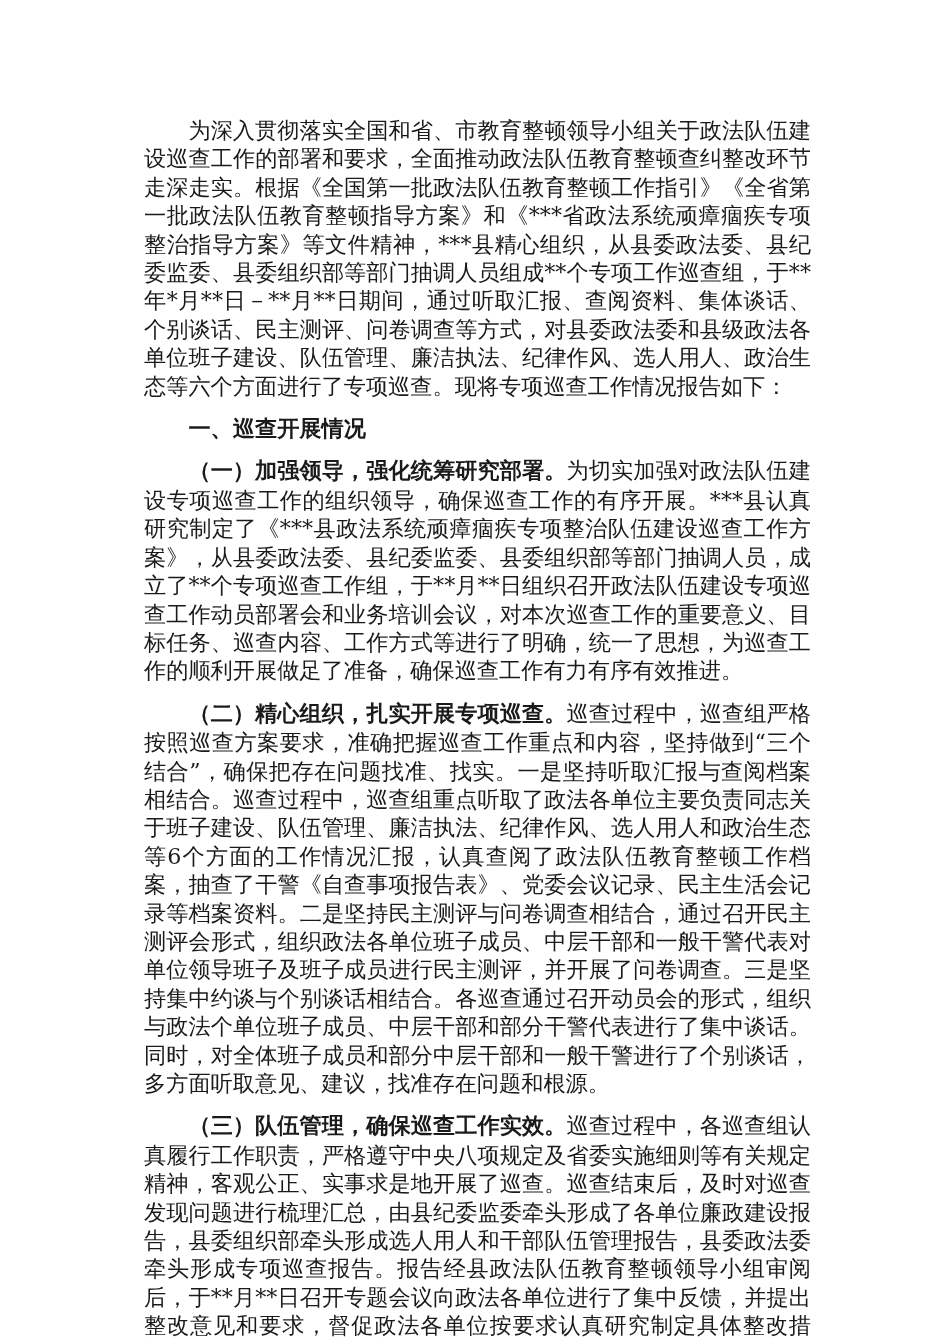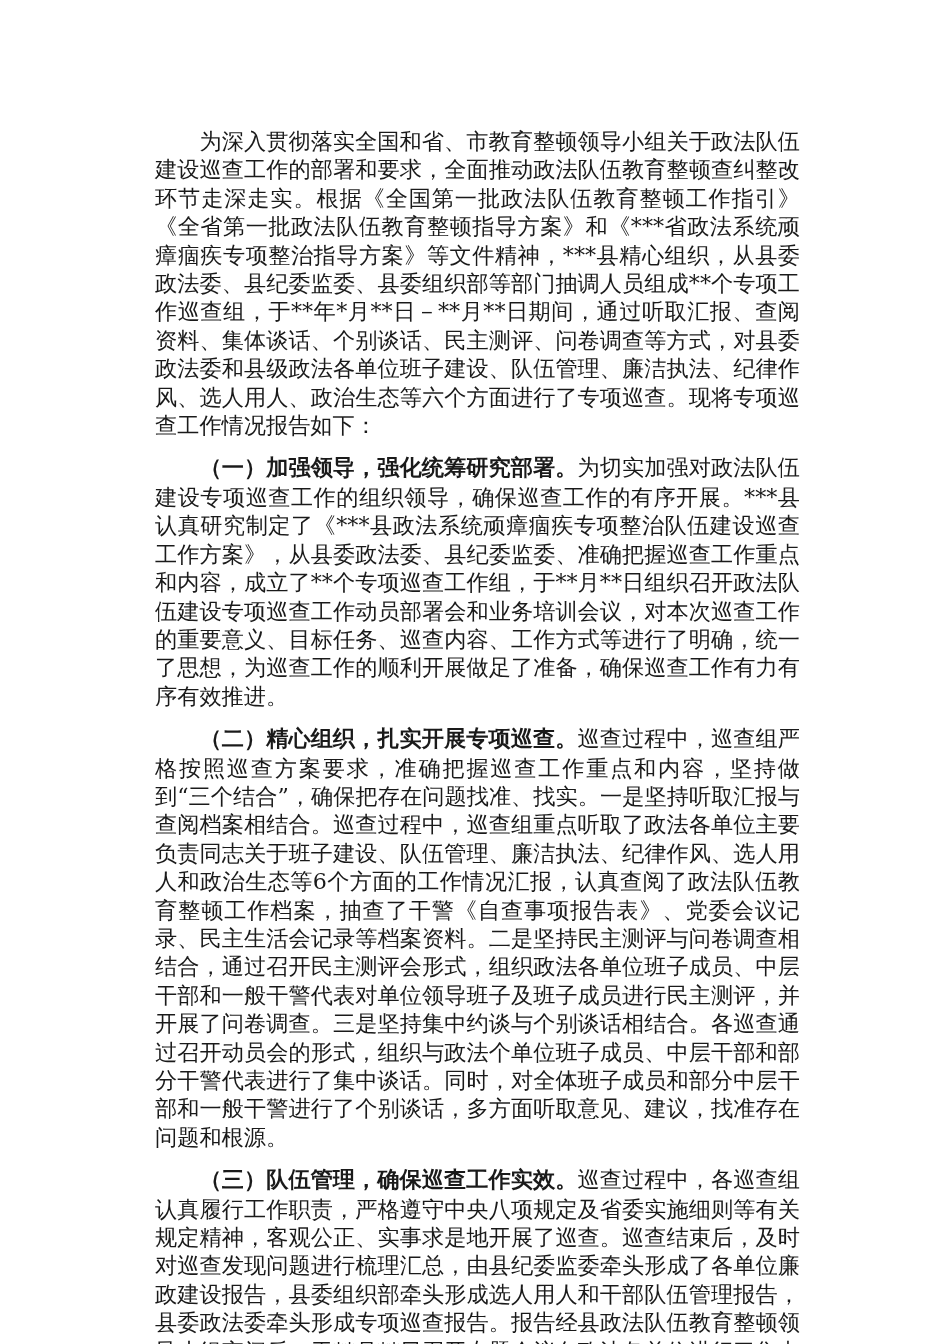--- a/index.html
+++ b/index.html
@@ -3,27 +3,28 @@
 <meta charset="utf-8">
 <style>
   html, body { margin: 0; padding: 0; background: #ffffff; }
   body { width: 950px; height: 1344px; overflow: hidden; position: relative; }
   .page {
     position: absolute; left: 144px; top: 116px; width: 667px;
     font-family: "DejaVu Serif", "Liberation Serif", serif;
     font-size: 22.2px; line-height: 28.4px; color: #1a1a1a;
     text-align: justify; text-justify: inter-character;
   }
-  .page p { margin: 11px; text-indent: 2em; word-break: break-all; }
+  .page p { margin: 0; text-indent: 2em; word-break: break-all; }
   .page p.gap { margin-top: 14px; }
   .heading { font-family: "DejaVu Sans", "Liberation Sans", sans-serif; font-weight: bold; }
   .bold { font-weight: bold; font-family: Liberation Serif, serif; }
   .h1 { margin-top: 14px !important; }
 </style>
 </head>
 <body>
 
 <div class="page">
   <p>为深入贯彻落实全国和省、市教育整顿领导小组关于政法队伍建设巡查工作的部署和要求，全面推动政法队伍教育整顿查纠整改环节走深走实。根据《全国第一批政法队伍教育整顿工作指引》《全省第一批政法队伍教育整顿指导方案》和《***省政法系统顽瘴痼疾专项整治指导方案》等文件精神，***县精心组织，从县委政法委、县纪委监委、县委组织部等部门抽调人员组成**个专项工作巡查组，于**年*月**日－**月**日期间，通过听取汇报、查阅资料、集体谈话、个别谈话、民主测评、问卷调查等方式，对县委政法委和县级政法各单位班子建设、队伍管理、廉洁执法、纪律作风、选人用人、政治生态等六个方面进行了专项巡查。现将专项巡查工作情况报告如下：</p>
-  <p class="gap"><span class="bold">（一）加强领导，强化统筹研究部署。</span><span>为切实加强对政法队伍建设专项巡查工作的组织领导，确保巡查工作的有序开展。***县认真研究制定了《***县政法系统顽瘴痼疾专项整治队伍建设巡查工作方案》，从县委政法委、县纪委监委、准确把握巡查工作重点和内容，成立了**个专项巡查工作组，于**月**日组织召开政法队伍建设专项巡查工作动员部署会和业务培训会议，对本次巡查工作的重要意义、目标任务、巡查内容、工作方式等进行了明确，统一了思想，为巡查工作的顺利开展做足了准备，确保巡查工作有力有序有效推进。</span></p>
+  <p class="gap heading h1">一、巡查开展情况</p>
+  <p class="gap"><span class="bold">（一）加强领导，强化统筹研究部署。</span><span>为切实加强对政法队伍建设专项巡查工作的组织领导，确保巡查工作的有序开展。***县认真研究制定了《***县政法系统顽瘴痼疾专项整治队伍建设巡查工作方案》，从县委政法委、县纪委监委、县委组织部等部门抽调人员，成立了**个专项巡查工作组，于**月**日组织召开政法队伍建设专项巡查工作动员部署会和业务培训会议，对本次巡查工作的重要意义、目标任务、巡查内容、工作方式等进行了明确，统一了思想，为巡查工作的顺利开展做足了准备，确保巡查工作有力有序有效推进。</span></p>
   <p class="gap"><span class="bold">（二）精心组织，扎实开展专项巡查。</span><span>巡查过程中，巡查组严格按照巡查方案要求，准确把握巡查工作重点和内容，坚持做到“三个结合”，确保把存在问题找准、找实。一是坚持听取汇报与查阅档案相结合。巡查过程中，巡查组重点听取了政法各单位主要负责同志关于班子建设、队伍管理、廉洁执法、纪律作风、选人用人和政治生态等6个方面的工作情况汇报，认真查阅了政法队伍教育整顿工作档案，抽查了干警《自查事项报告表》、党委会议记录、民主生活会记录等档案资料。二是坚持民主测评与问卷调查相结合，通过召开民主测评会形式，组织政法各单位班子成员、中层干部和一般干警代表对单位领导班子及班子成员进行民主测评，并开展了问卷调查。三是坚持集中约谈与个别谈话相结合。各巡查通过召开动员会的形式，组织与政法个单位班子成员、中层干部和部分干警代表进行了集中谈话。同时，对全体班子成员和部分中层干部和一般干警进行了个别谈话，多方面听取意见、建议，找准存在问题和根源。</span></p>
   <p class="gap"><span class="bold">（三）队伍管理，确保巡查工作实效。</span><span>巡查过程中，各巡查组认真履行工作职责，严格遵守中央八项规定及省委实施细则等有关规定精神，客观公正、实事求是地开展了巡查。巡查结束后，及时对巡查发现问题进行梳理汇总，由县纪委监委牵头形成了各单位廉政建设报告，县委组织部牵头形成选人用人和干部队伍管理报告，县委政法委牵头形成专项巡查报告。报告经县政法队伍教育整顿领导小组审阅后，于**月**日召开专题会议向政法各单位进行了集中反馈，并提出整改意见和要求，督促政法各单位按要求认真研究制定具体整改措施，坚</span></p>
 </div>
 
 </body></html>

